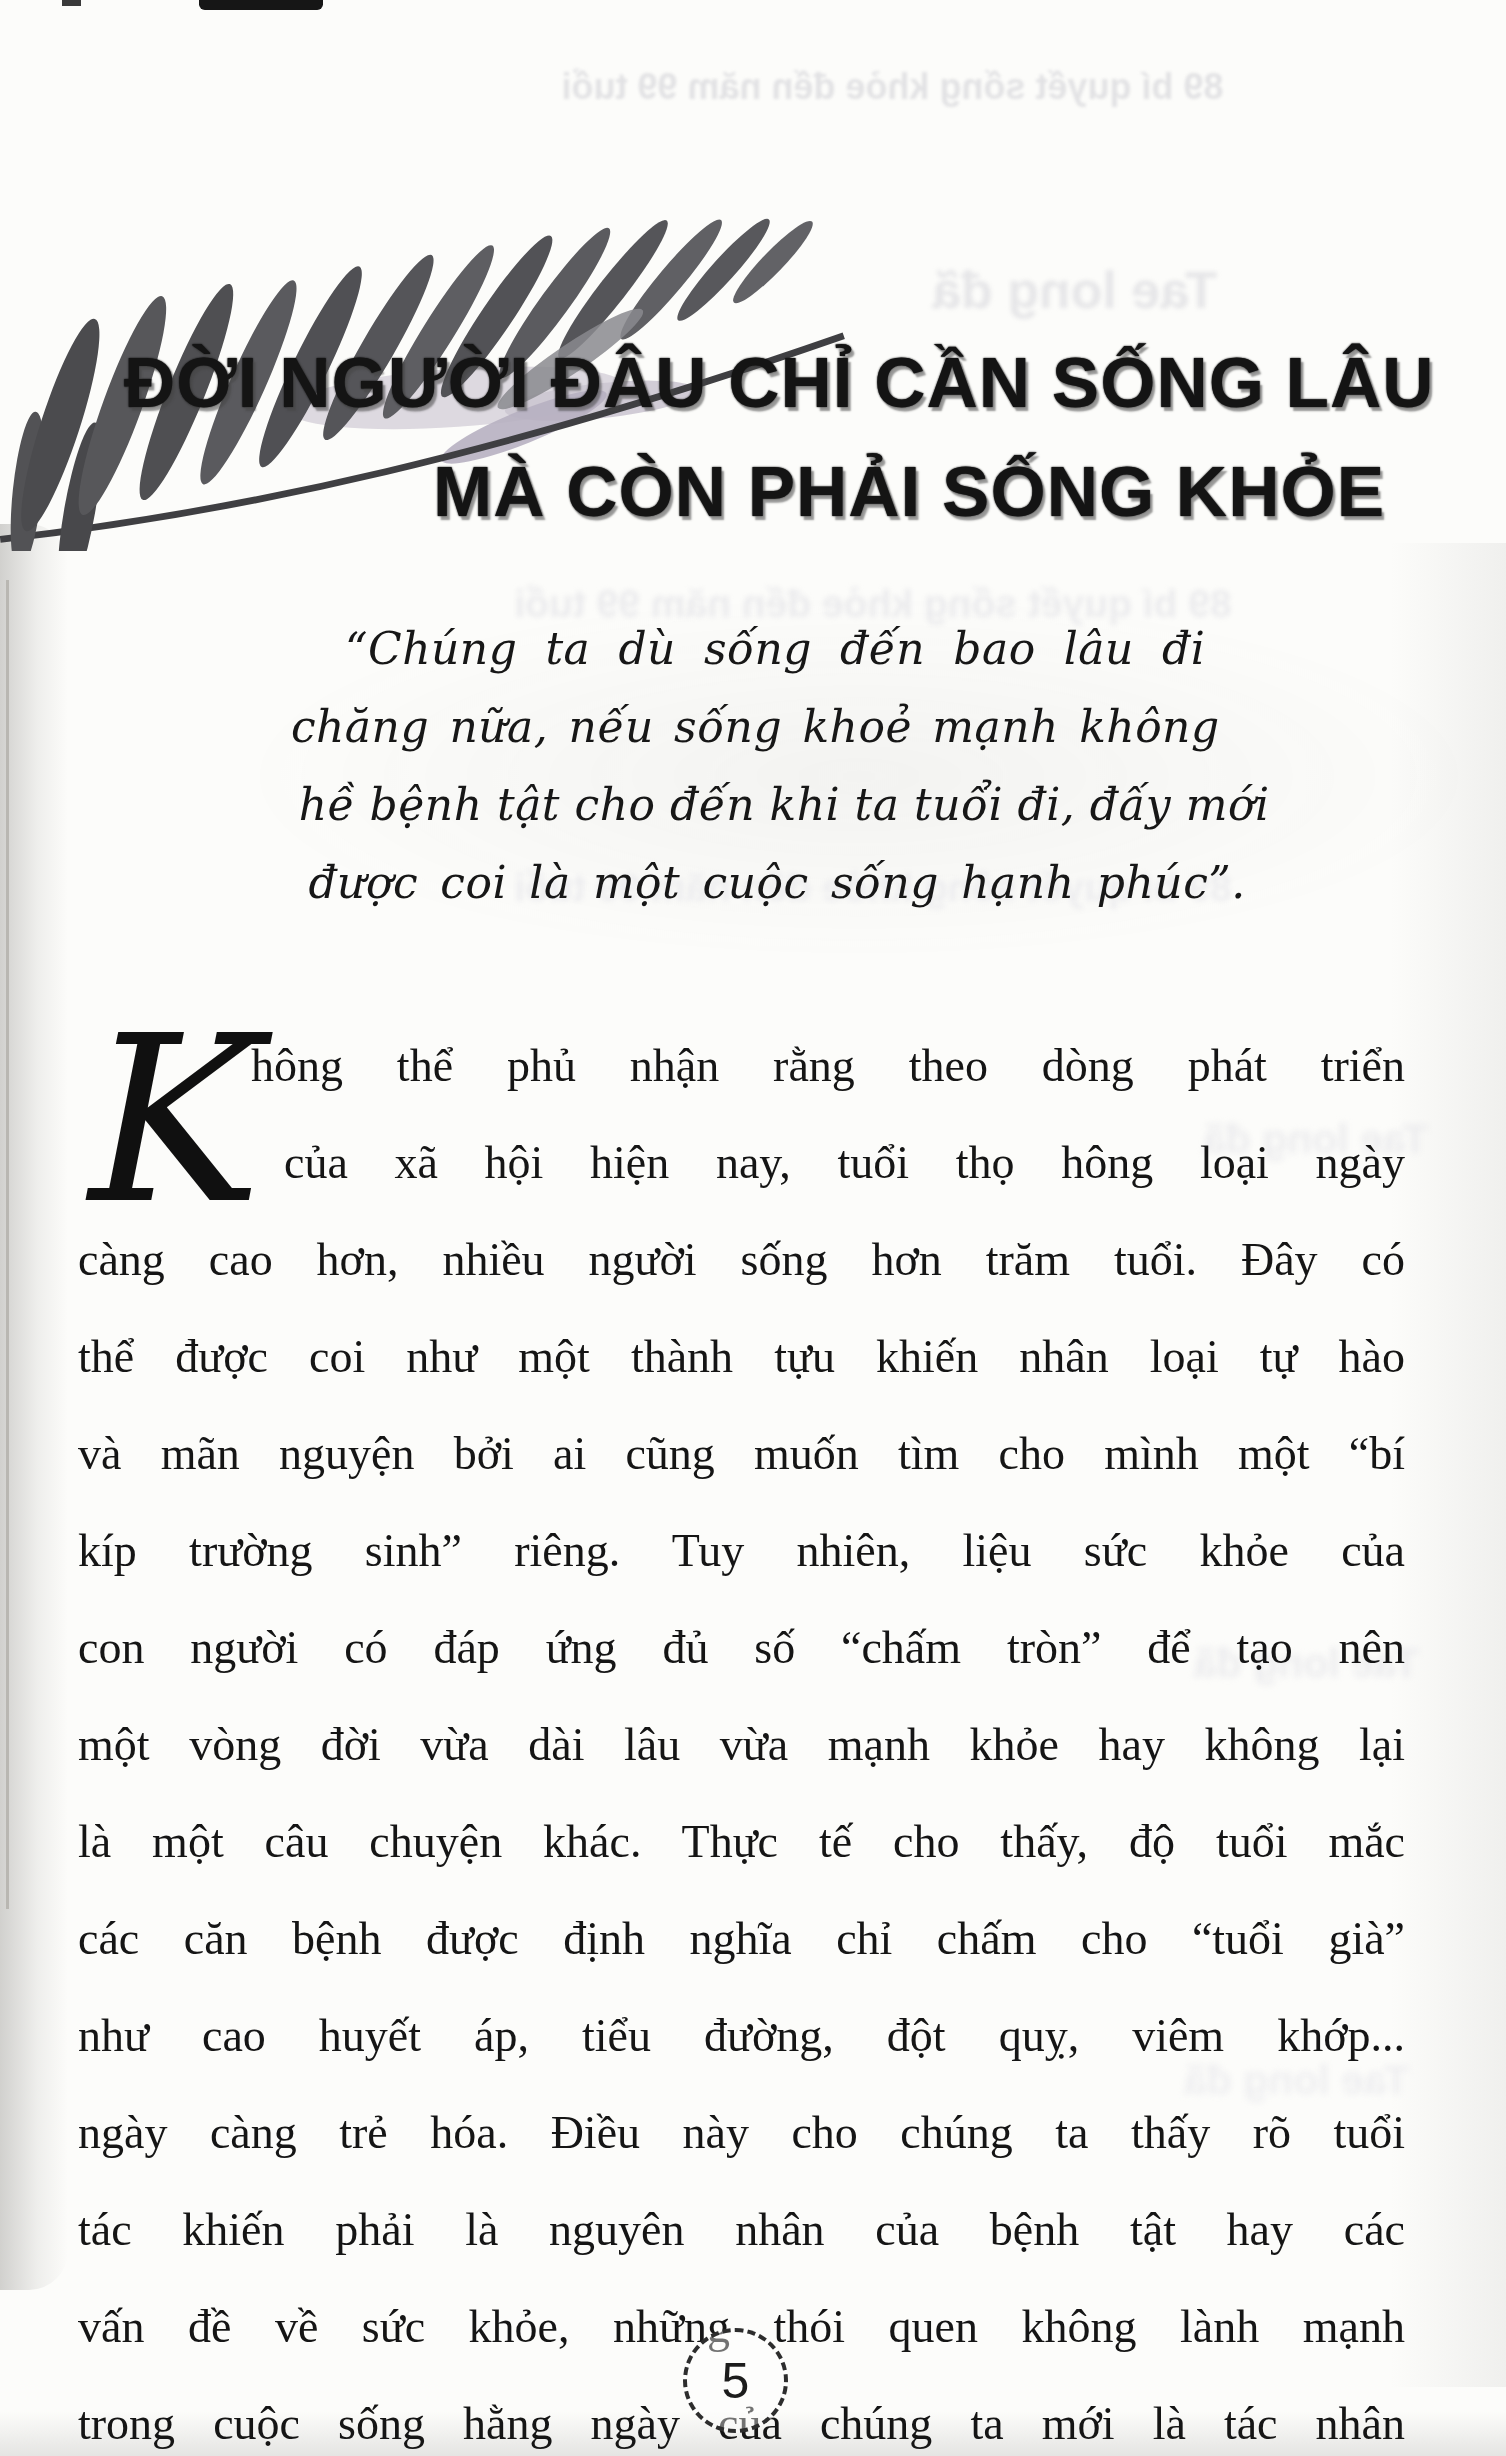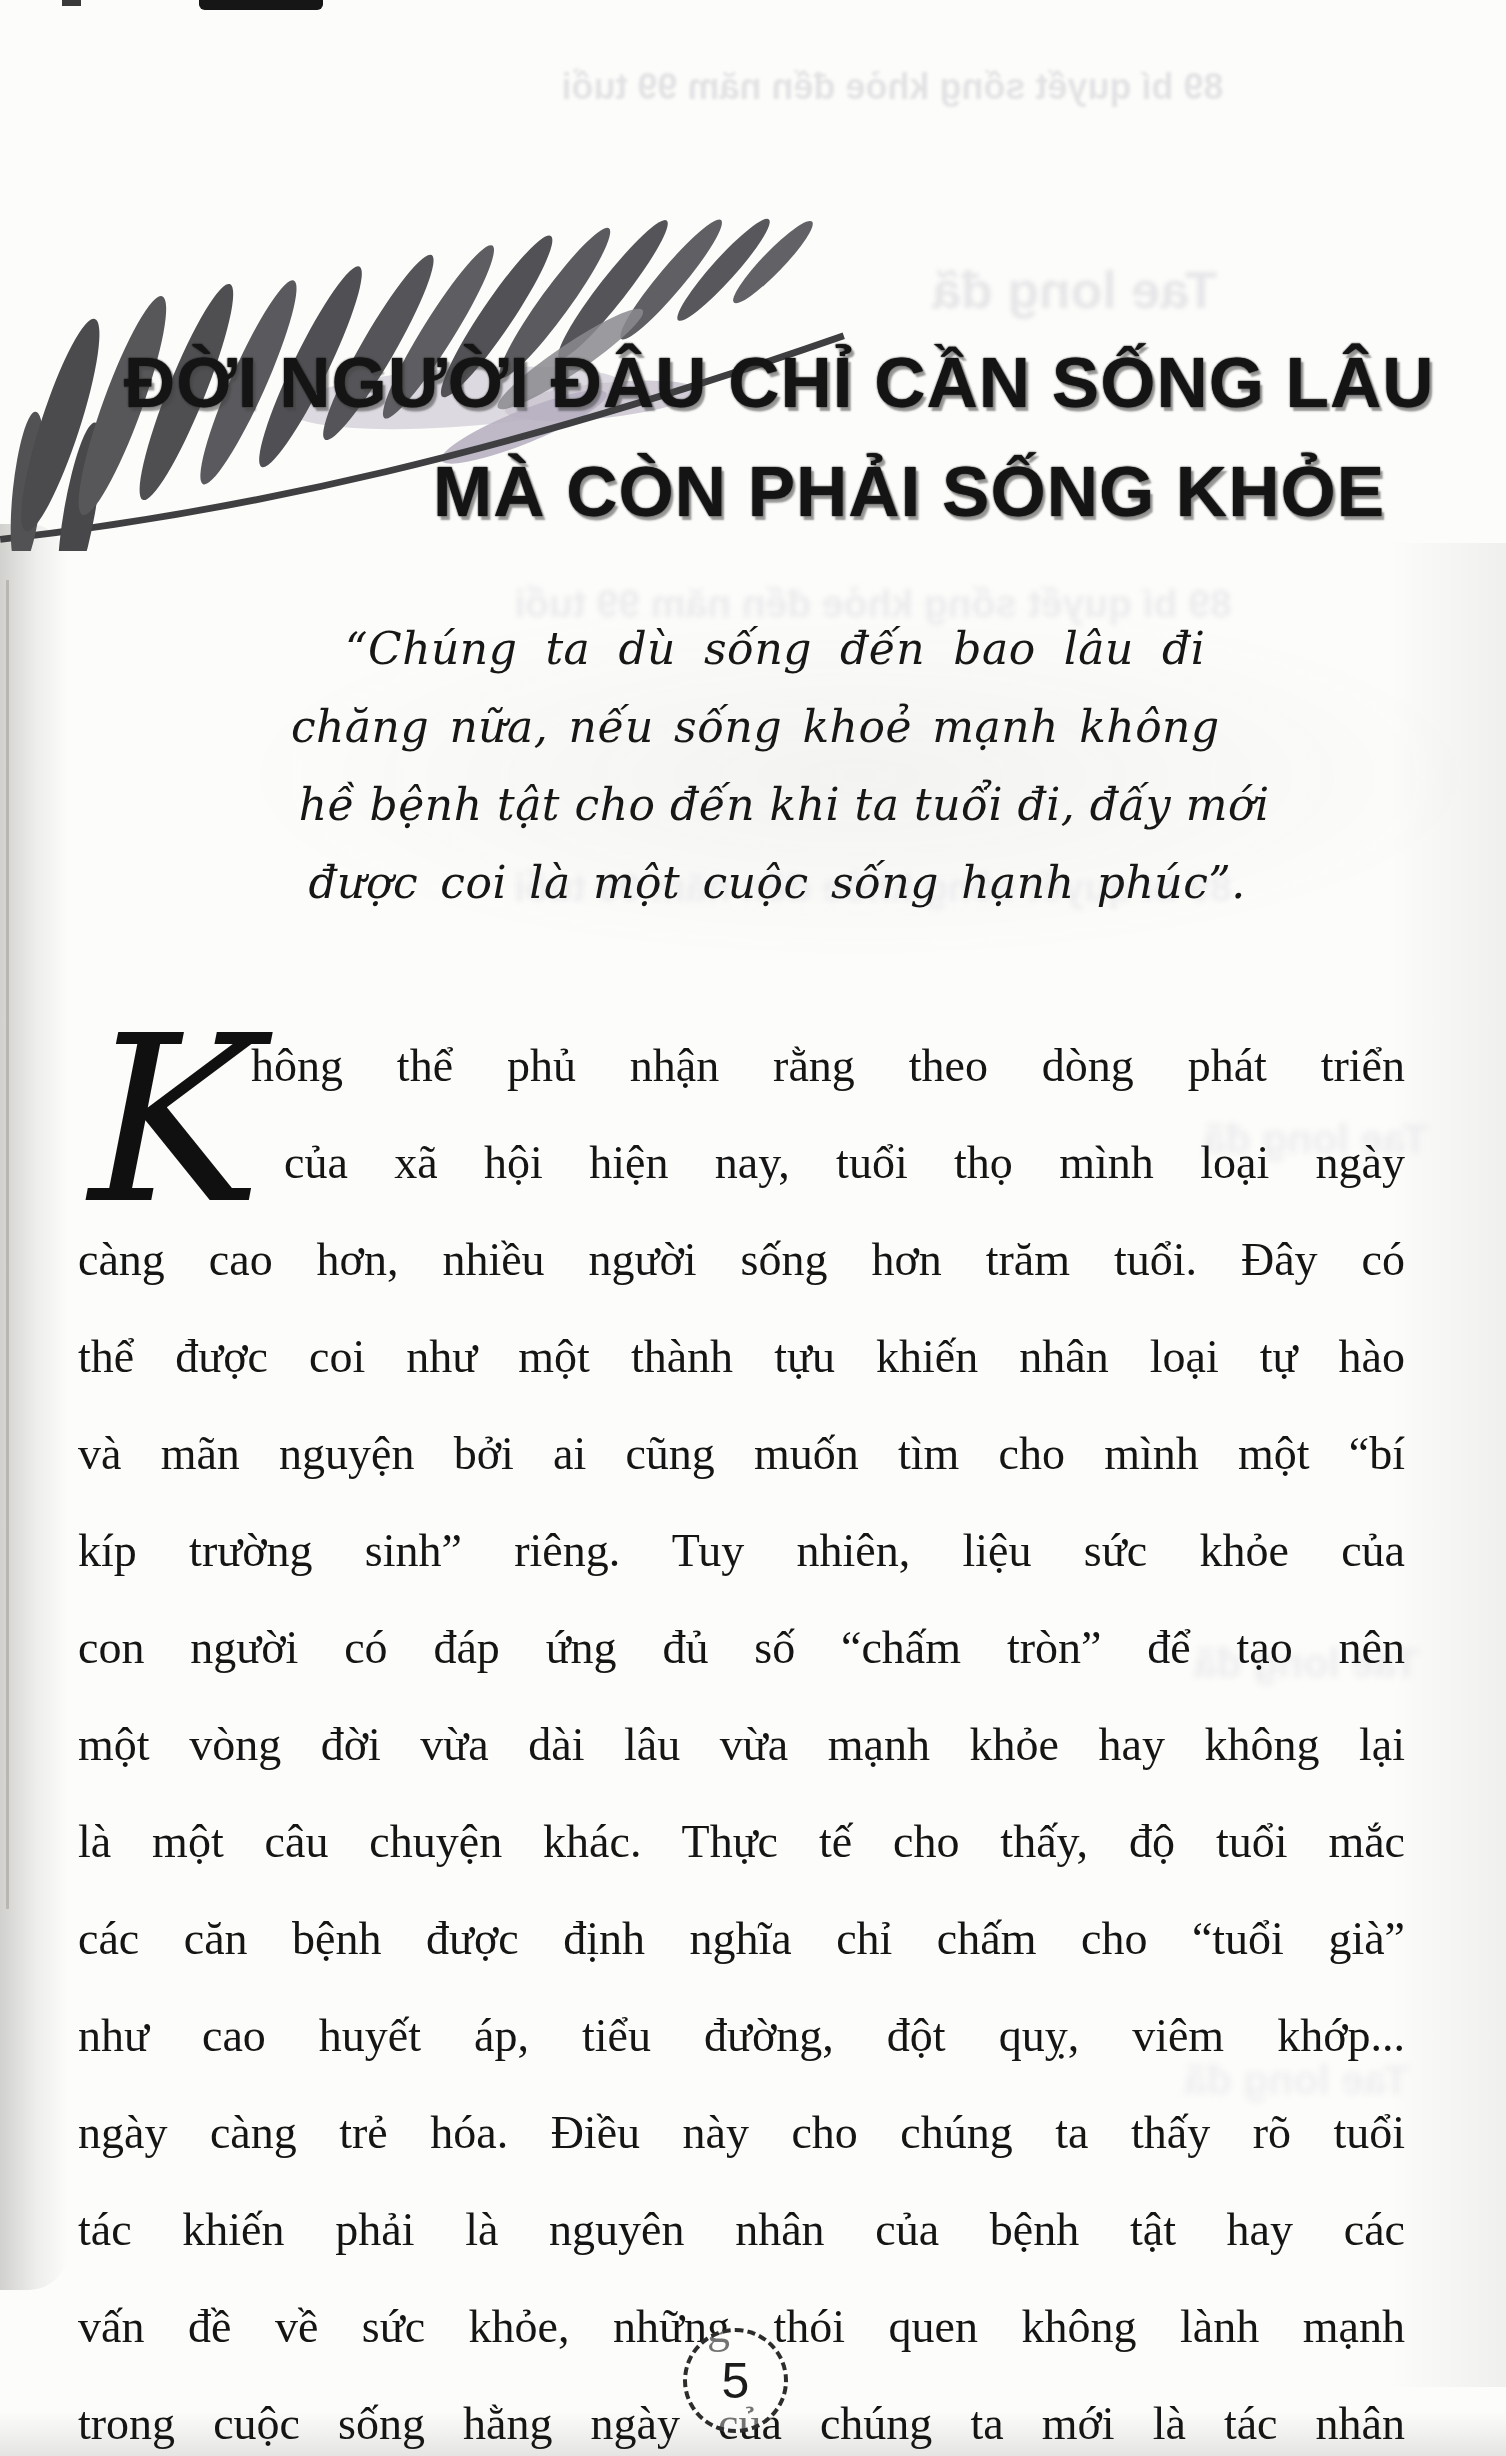--- a/index.html
+++ b/index.html
@@ -145,21 +145,21 @@
 <div class="quote">
   <div class="ql0">“Chúng ta dù sống đến bao lâu đi</div>
   <div class="ql1">chăng nữa, nếu sống khoẻ mạnh không</div>
   <div class="ql2">hề bệnh tật cho đến khi ta tuổi đi, đấy mới</div>
   <div class="ql3">được coi là một cuộc sống hạnh phúc”.</div>
 </div>
 
 <div class="dropcap">K</div>
 <div class="body-block">
   <div class="body-line indent-1">hông thể phủ nhận rằng theo dòng phát triển</div>
-  <div class="body-line indent-2">của xã hội hiện nay, tuổi thọ mình loại ngày</div>
+  <div class="body-line indent-2">của xã hội hiện nay, tuổi thọ hông loại ngày</div>
   <div class="body-line">càng cao hơn, nhiều người sống hơn trăm tuổi. Đây có</div>
   <div class="body-line">thể được coi như một thành tựu khiến nhân loại tự hào</div>
   <div class="body-line">và mãn nguyện bởi ai cũng muốn tìm cho mình một “bí</div>
   <div class="body-line">kíp trường sinh” riêng. Tuy nhiên, liệu sức khỏe của</div>
   <div class="body-line">con người có đáp ứng đủ số “chấm tròn” để tạo nên</div>
   <div class="body-line">một vòng đời vừa dài lâu vừa mạnh khỏe hay không lại</div>
   <div class="body-line">là một câu chuyện khác. Thực tế cho thấy, độ tuổi mắc</div>
   <div class="body-line">các căn bệnh được định nghĩa chỉ chấm cho “tuổi già”</div>
   <div class="body-line">như cao huyết áp, tiểu đường, đột quỵ, viêm khớp...</div>
   <div class="body-line">ngày càng trẻ hóa. Điều này cho chúng ta thấy rõ tuổi</div>

